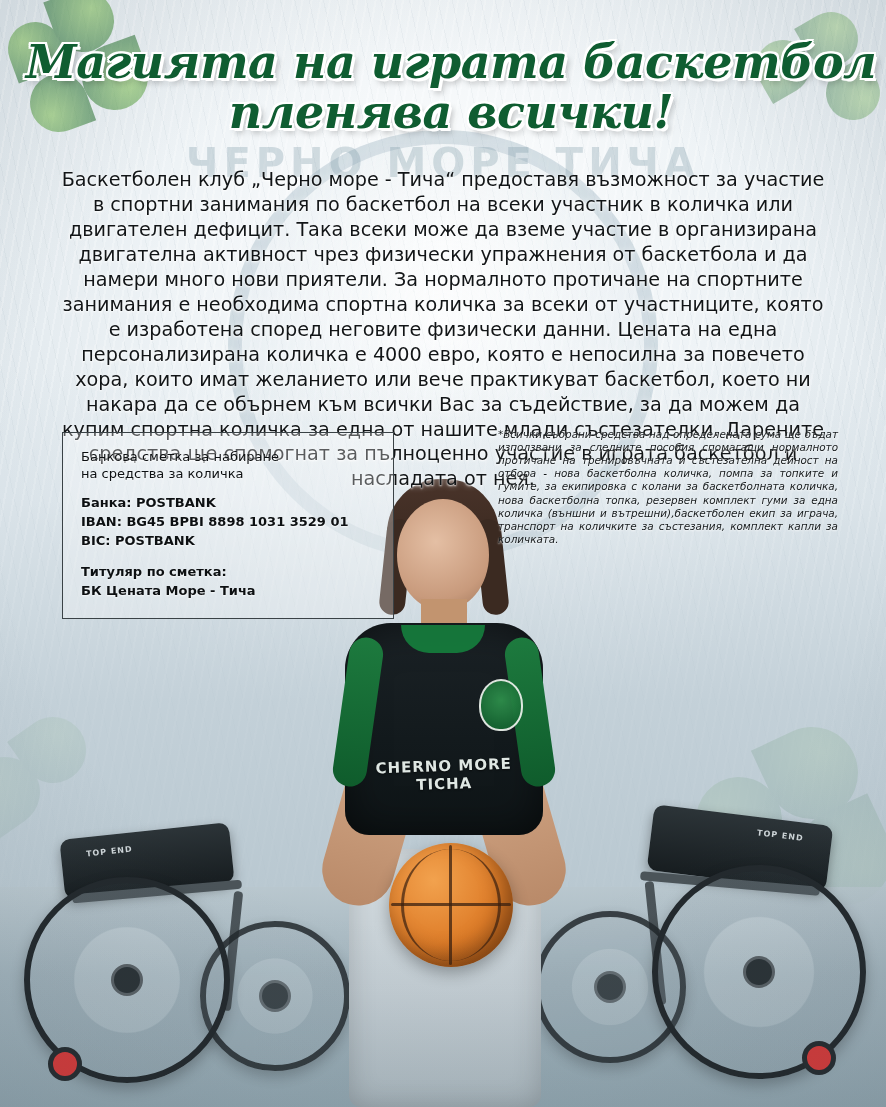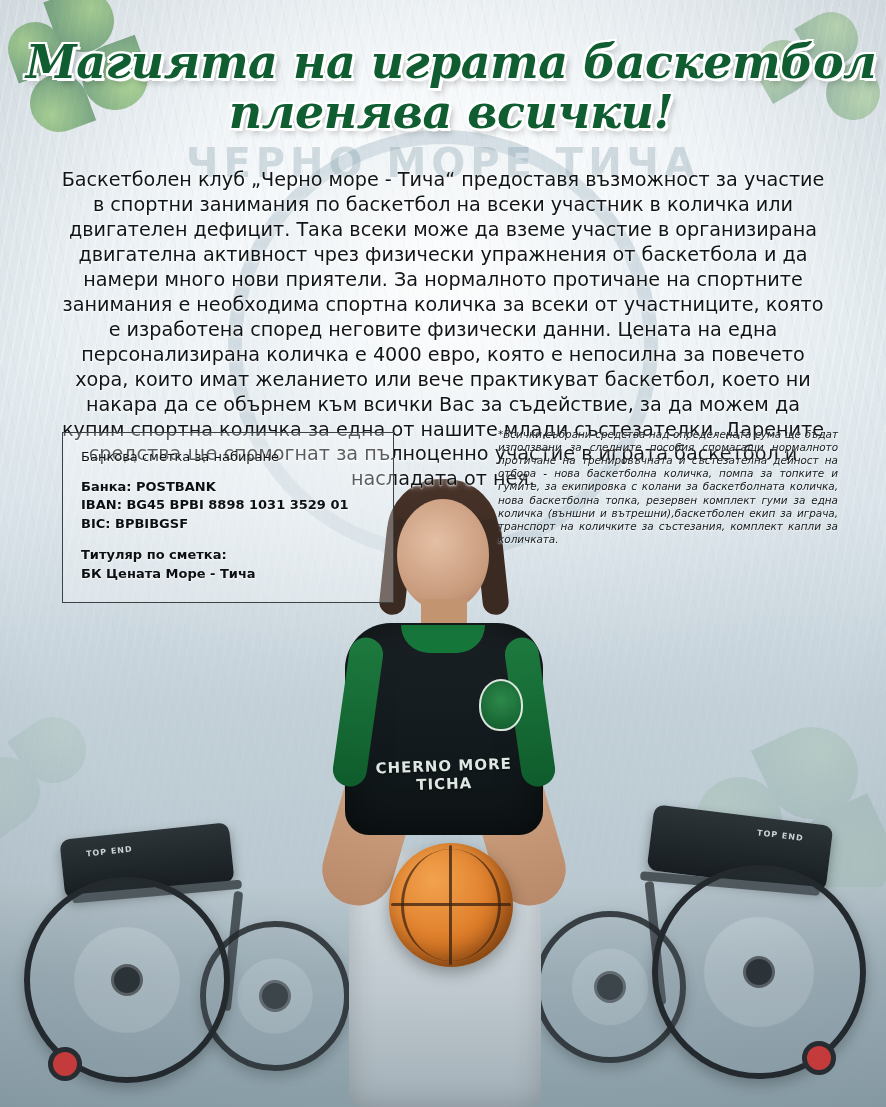--- a/index.html
+++ b/index.html
@@ -393,24 +393,25 @@
   <div class="headline">
     <span class="line line1">Магията на играта баскетбол</span>
     <span class="line line2">пленява всички!</span>
   </div>
 
   <div class="body-text">Баскетболен клуб „Черно море - Тича“ предоставя възможност за участие в спортни занимания по баскетбол на всеки участник в количка или двигателен дефицит. Така всеки може да вземе участие в организирана двигателна активност чрез физически упражнения от баскетбола и да намери много нови приятели. За нормалното протичане на спортните занимания е необходима спортна количка за всеки от участниците, която е изработена според неговите физически данни. Цената на една персонализирана количка е 4000 евро, която е непосилна за повечето хора, които имат желанието или вече практикуват баскетбол, което ни накара да се обърнем към всички Вас за съдействие, за да можем да купим спортна количка за една от нашите млади състезателки. Дарените средства ще спомогнат за пълноценно участие в играта баскетбол и насладата от нея.</div>
 
   <div class="bank-box">
     <div class="lead">
       <div>Банкова сметка за набиране</div>
+      <div>на средства за количка</div>
     </div>
     <div class="row">Банка: POSTBANK</div>
     <div class="row">IBAN: BG45 BPBI 8898 1031 3529 01</div>
-    <div class="row">BIC: BPBIBGSF</div>
+    <div class="row">BIC: POSTBANK</div>
     <div class="gap"></div>
     <div class="row">Титуляр по сметка:</div>
     <div class="row">БК Цената Море - Тича</div>
   </div>
 
 
   <div class="footnote">*Всички събрани средства над определената сума ще бъдат използвани за следните пособия спомагащи нормалното протичане на тренировъчната и състезателна дейност на отбора -  нова баскетболна количка, помпа за топките и гумите, за екипировка с колани за баскетболната количка, нова баскетболна топка, резервен комплект гуми за една количка (външни и вътрешни),баскетболен екип за играча, транспорт на количките за състезания, комплект капли за количката.</div>
 
 </div>
 

